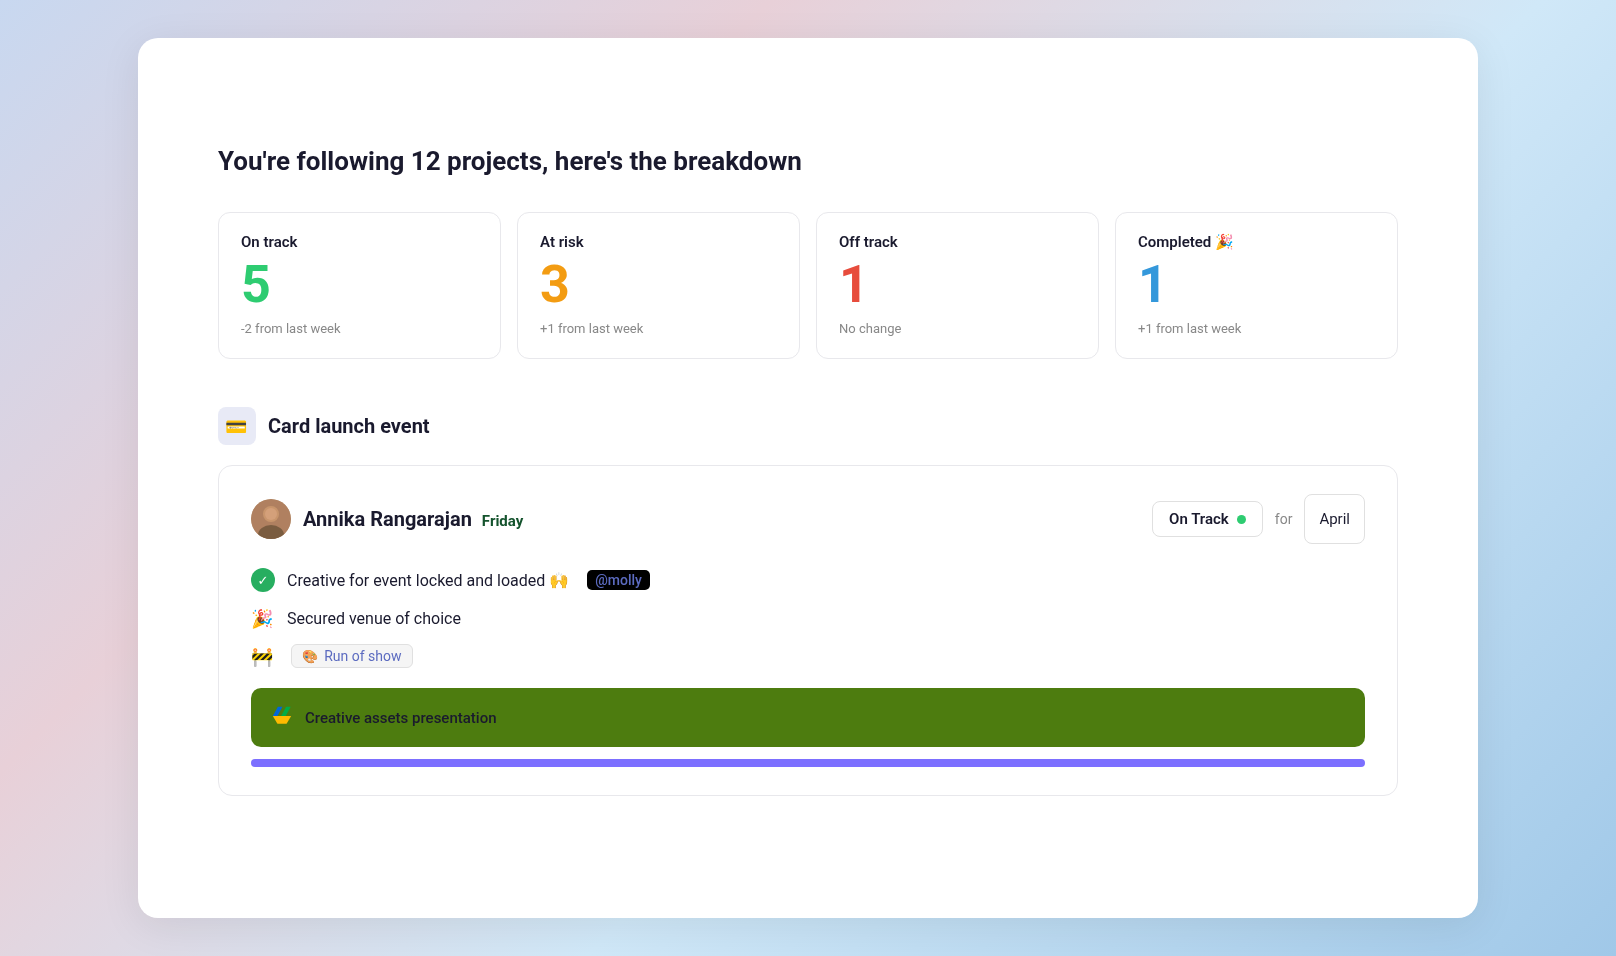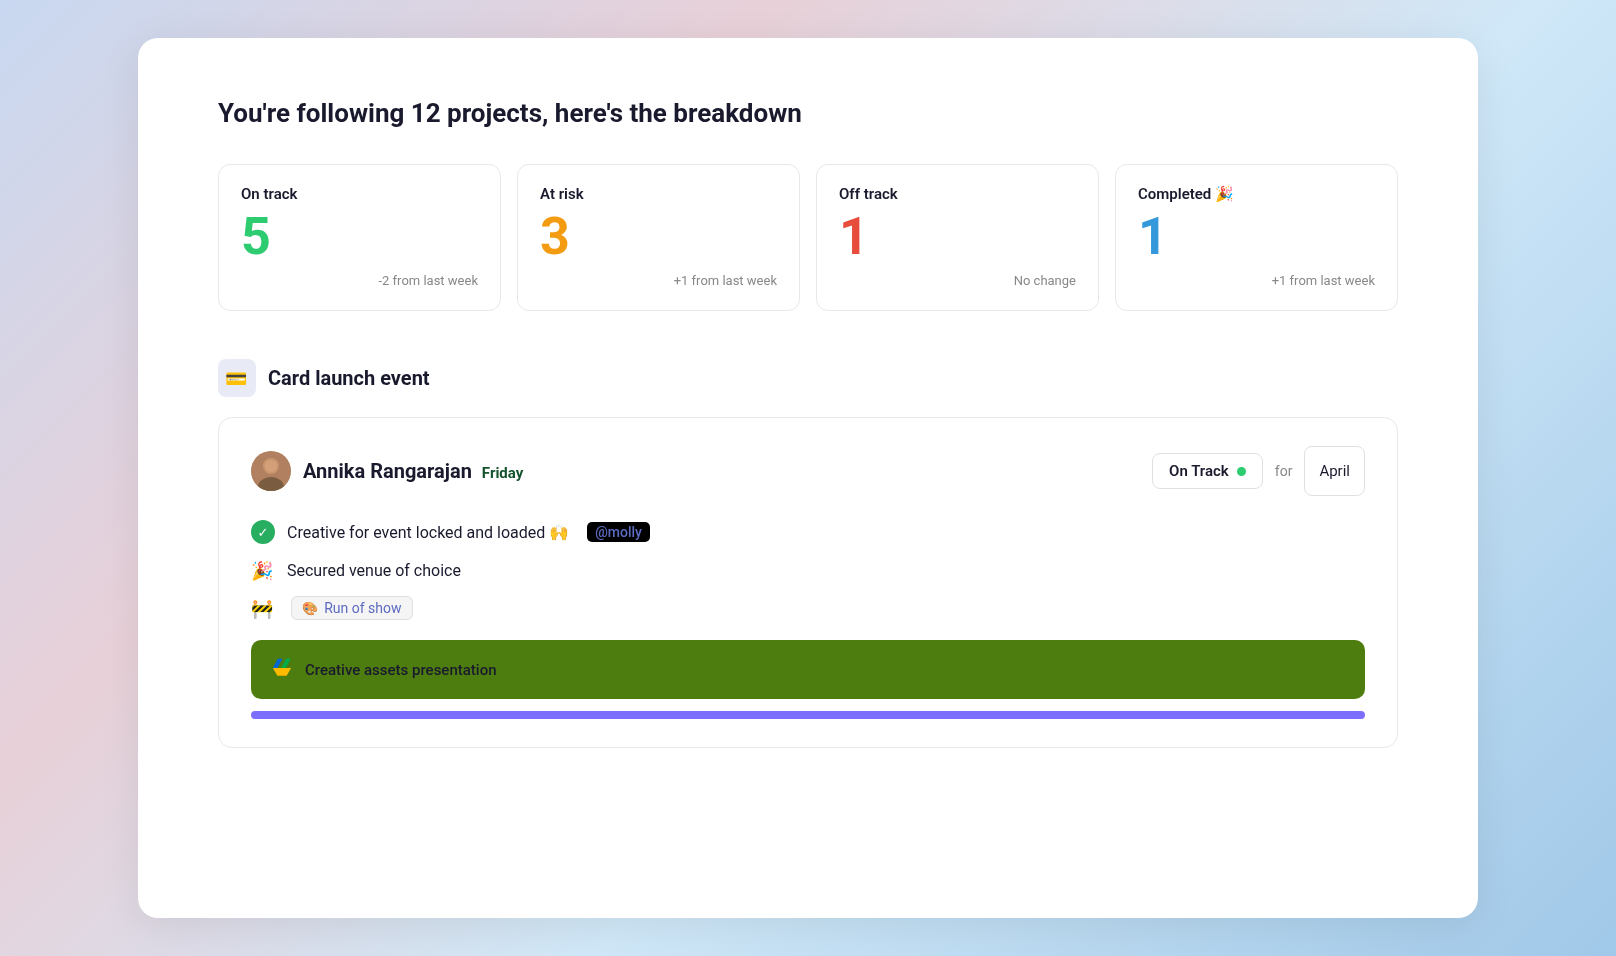--- a/index.html
+++ b/index.html
@@ -21,20 +21,21 @@
       min-height: 880px;
       padding: 60px 80px;
       box-shadow: 0 8px 40px rgba(0,0,0,0.08);
     }
 
     .page-title {
       font-size: 26px;
       font-weight: 700;
       color: #1a1a2e;
       margin-bottom: 36px;
+      margin-top: 48px;
     }
 
     .stats-row {
       display: flex;
       gap: 16px;
       margin-bottom: 48px;
     }
 
     .stat-card {
       flex: 1;
@@ -59,21 +60,20 @@
 
     .stat-number.green { color: #2ecc71; }
     .stat-number.orange { color: #f39c12; }
     .stat-number.red { color: #e74c3c; }
     .stat-number.dark { color: #2c3e50; }
     .stat-number.blue { color: #3498db; }
 
     .stat-change {
       font-size: 13px;
       color: #888;
-      text-align: right;
     }
 
     .section-header {
       display: flex;
       align-items: center;
       gap: 12px;
       margin-bottom: 20px;
     }
 
     .section-icon {

